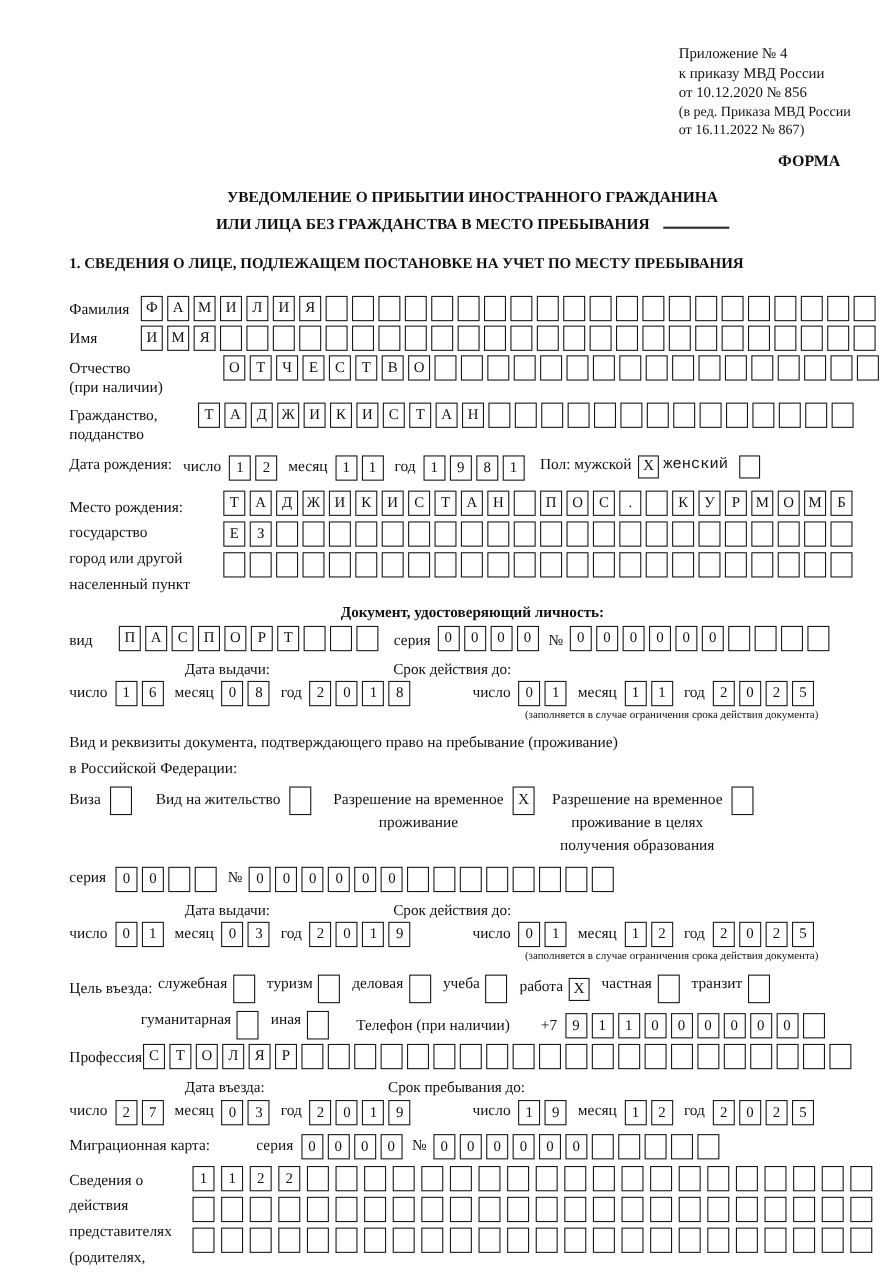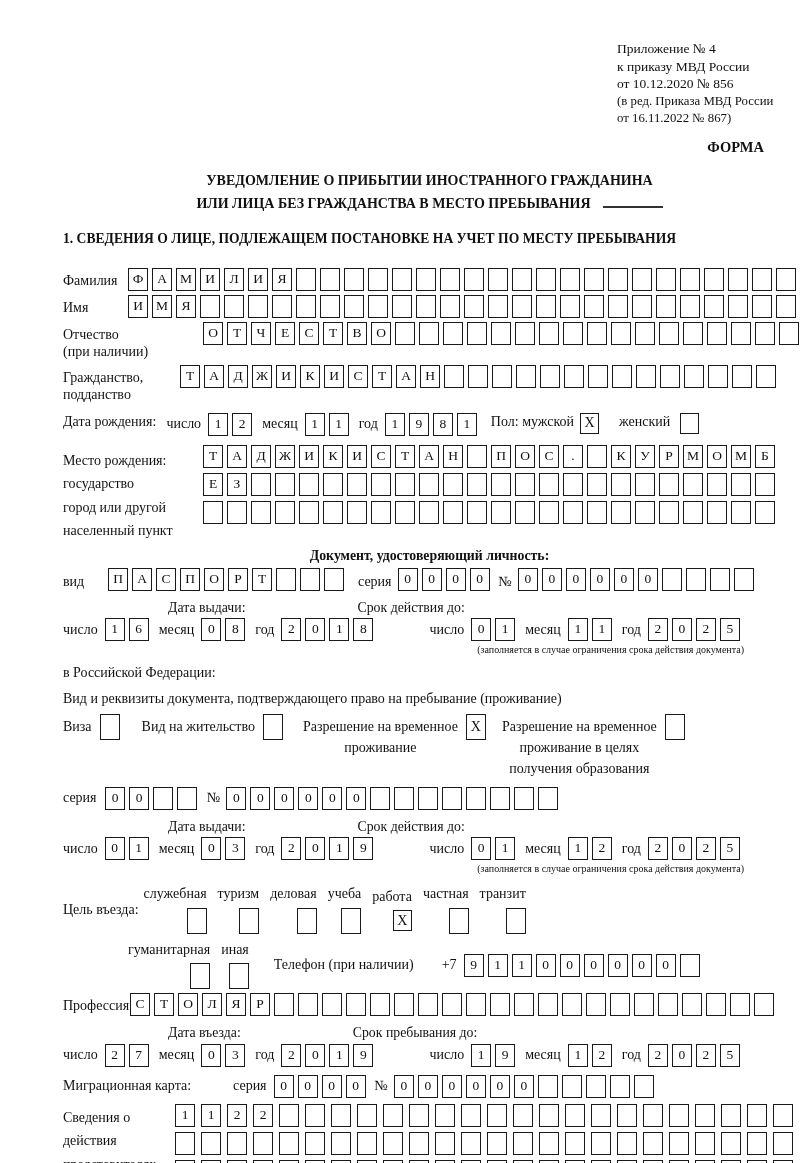--- a/index.html
+++ b/index.html
@@ -37,21 +37,21 @@
   .datehdr .h2{margin-left:112px;}
   .daterow{display:flex;align-items:center;margin-top:2px;}
   .daterow .dg2{margin-left:56px;}
   .note{font-size:10px;text-align:right;padding-right:52px;margin-top:3px;}
   .para{margin-top:9px;font-size:14px;}
   .permits{display:flex;align-items:flex-start;margin-top:6px;}
   .permits .opt{display:flex;align-items:flex-start;gap:8px;}
   .permits .optlbl{text-align:center;line-height:21px;padding-top:2px;}
   .purpose{display:flex;align-items:center;margin-top:10px;flex-wrap:nowrap;}
   .purpose .pl{margin-right:5px;}
-  .purpose .pair{display:flex;align-items:flex-end;gap:5px;margin-right:11px;flex-direction:column;}
+  .purpose .pair{display:flex;align-items:flex-start;gap:5px;margin-right:11px;}
   .purpose .pair:last-child{margin-right:0;}
   .center-b{font-weight:bold;text-align:center;font-size:13.8px;margin-top:4px;}
   .reps{display:flex;align-items:flex-start;margin-top:6px;}
   .reps .replbl{flex:none;width:112px;line-height:23.5px;padding-top:2px;}
   .reps .repright{flex:none;}
   .reps .repright .cells{margin-bottom:5px;}
 </style>
 </head>
 <body>
 
@@ -226,21 +226,21 @@
       <span class="w">год</span>
       <span class="cells">
           <span class="cell">1</span>
           <span class="cell">9</span>
           <span class="cell">8</span>
           <span class="cell">1</span>
         </span>
     </span>
     <span style="margin-left:14px;">Пол: мужской</span>
     <span class="chk chk-sm" style="margin-left:6px;">X</span>
-    <span style="margin-left:20px;">женский</span>
+    <span style="margin-left:4px;font-family:Liberation Mono, monospace;">женский</span>
     <span class="chk chk-sm" style="margin-left:10px;"></span>
   </div>
 
   <div class="row" style="margin-top:9px;">
     <span class="lbl" style="width:140px;line-height:23.5px;">
       <span class="sub">Место рождения:</span>
       <span class="sub">государство</span>
       <span class="sub">город или другой</span>
       <span class="sub">населенный пункт</span>
     </span>
@@ -403,22 +403,22 @@
       <span class="cells">
           <span class="cell">2</span>
           <span class="cell">0</span>
           <span class="cell">2</span>
           <span class="cell">5</span>
         </span>
     </span>
   </div>
   <div class="note">(заполняется в случае ограничения срока действия документа)</div>
 
+  <div class="para">Вид и реквизиты документа, подтверждающего право на пребывание (проживание)</div>
   <div class="para" style="margin-top:7px;">в Российской Федерации:</div>
-  <div class="para">Вид и реквизиты документа, подтверждающего право на пребывание (проживание)</div>
 
   <div class="permits">
     <span class="opt">
       <span class="optlbl">Виза</span>
       <span class="chk"></span>
     </span>
     <span class="opt" style="margin-left:22px;">
       <span class="optlbl">Вид на жительство</span>
       <span class="chk"></span>
     </span>

